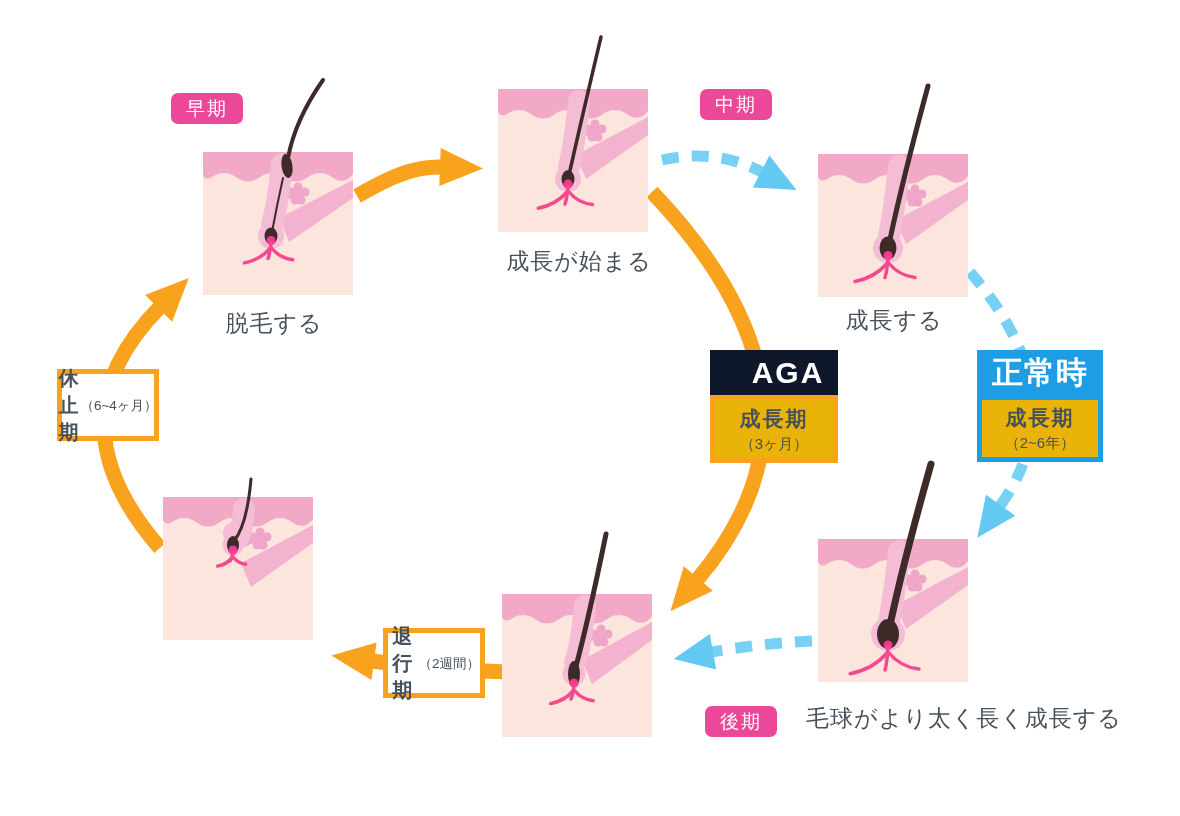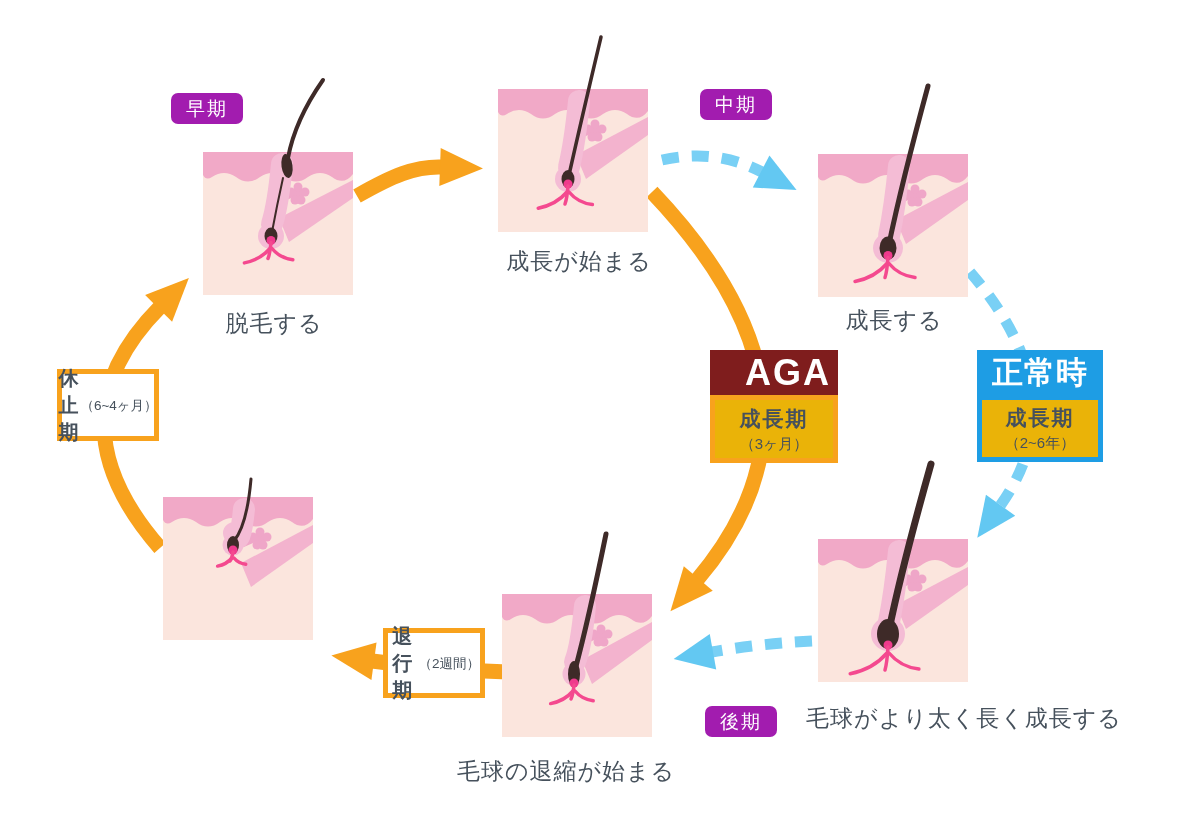--- a/index.html
+++ b/index.html
@@ -8,36 +8,36 @@
     font-family:"Liberation Sans","DejaVu Sans",sans-serif;
   }
   .arrows{position:absolute;left:0;top:0;z-index:1;}
   .illu{position:absolute;width:150px;height:220px;z-index:2;}
   .illu svg{display:block;overflow:visible;}
   .caption{
     position:absolute;z-index:3;transform:translateX(-50%);
     font-size:23px;color:#46515C;white-space:nowrap;letter-spacing:1px;
   }
   .badge{
-    position:absolute;z-index:3;background:#a21caf;color:#ffffff;
+    position:absolute;z-index:3;background:#ec4899;color:#ffffff;
     font-size:19px;line-height:1;padding:6px 15px;border-radius:7px;
     white-space:nowrap;letter-spacing:2px;
   }
   .callout{position:absolute;z-index:3;text-align:center;}
   .callout .hdr{
     color:#ffffff;font-weight:bold;display:flex;align-items:center;justify-content:center;
   }
   .callout .bdy{
     background:#eab308;display:flex;flex-direction:column;align-items:center;justify-content:center;
   }
   .callout .phase{font-weight:bold;color:#46515C;}
   .callout .dur{color:#46515C;}
   
   .aga{left:710px;top:350px;width:128px;}
-  .aga .hdr{background:#7f1d1d;height:45px;font-size:36px;letter-spacing:2px;padding-left:28px;}
+  .aga .hdr{background:#0f172a;height:45px;font-size:30px;letter-spacing:2px;padding-left:28px;}
   .aga .bdy{border:5px solid #F8A21D;height:58px;}
   .aga .phase{font-size:21px;letter-spacing:2px;}
   .aga .dur{font-size:15px;margin-top:2px;}
   
   .normal{left:977px;top:350px;width:126px;}
   .normal .hdr{background:#1E9DE4;height:45px;font-size:31px;letter-spacing:1px;}
   .normal .bdy{border:5px solid #1E9DE4;height:57px;}
   .normal .phase{font-size:21px;letter-spacing:2px;}
   .normal .dur{font-size:15px;margin-top:2px;}
   
@@ -219,21 +219,20 @@
         <path d="M70,110 q-1,16.099999999999998 -3,23" fill="none" stroke="#F4498F" stroke-width="3.5" stroke-linecap="round"></path>
         <path d="M69,116 q-13.799999999999999,16.099999999999998 -36.8,20.7" fill="none" stroke="#F4498F" stroke-width="3.5" stroke-linecap="round"></path>
         <path d="M71,116 q11.5,13.799999999999999 29.9,16.099999999999998" fill="none" stroke="#F4498F" stroke-width="3.5" stroke-linecap="round"></path>
       </svg>
     </div>
 
   <div class="caption" style="left:274px;top:308px">脱毛する</div>
   <div class="caption" style="left:579px;top:246px">成長が始まる</div>
   <div class="caption" style="left:894px;top:305px">成長する</div>
   <div class="caption" style="left:964px;top:703px">毛球がより太く長く成長する</div>
-  <div class="caption" style="left:566px;top:756px">毛球の退縮が始まる</div>
 
   <div class="badge" style="left:171px;top:93px">早期</div>
   <div class="badge" style="left:700px;top:89px">中期</div>
   <div class="badge" style="left:705px;top:706px">後期</div>
 
   <div class="callout aga">
     <div class="hdr">AGA</div>
     <div class="bdy">
       <div class="phase">成長期</div>
       <div class="dur">（3ヶ月）</div>

